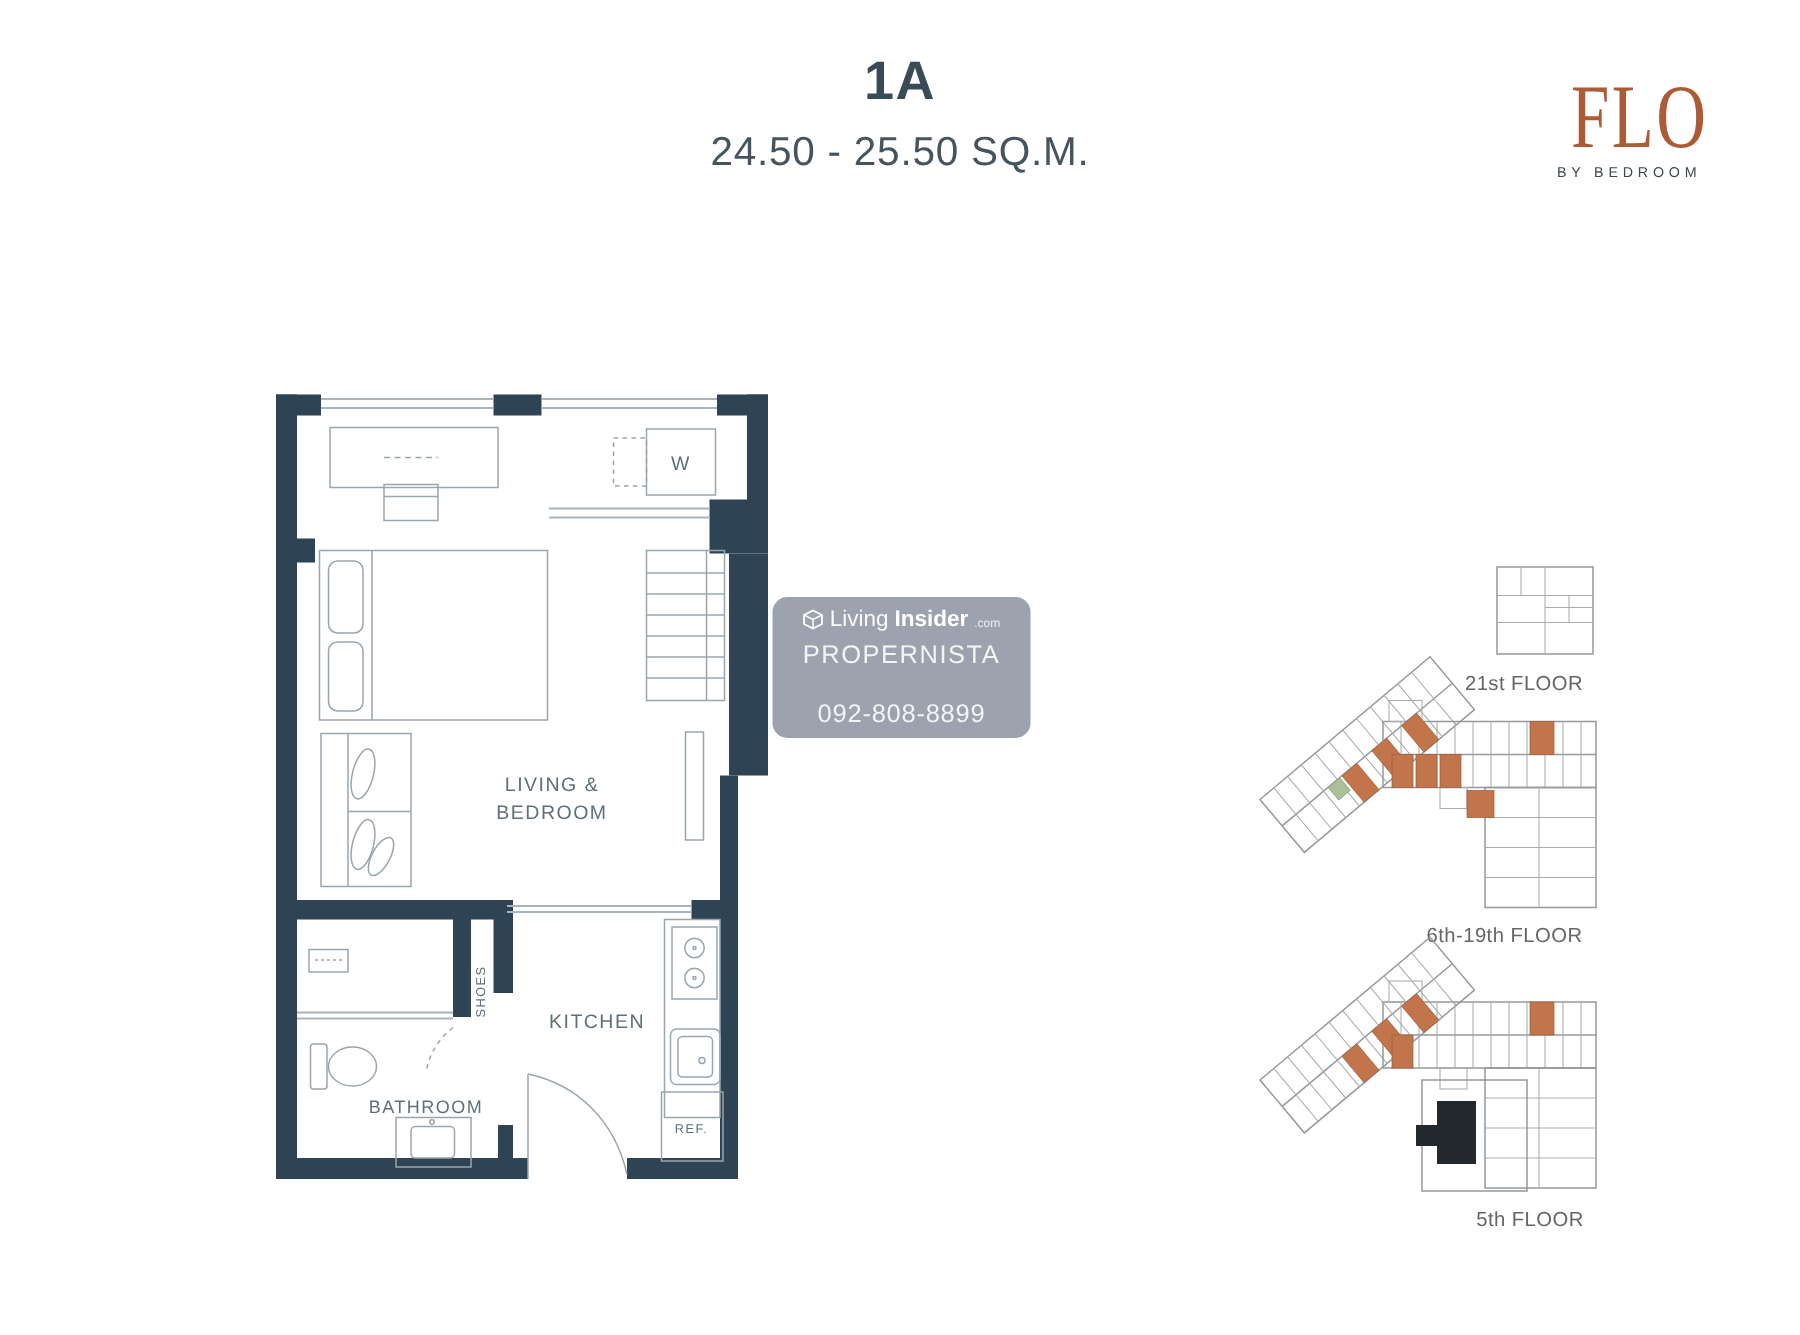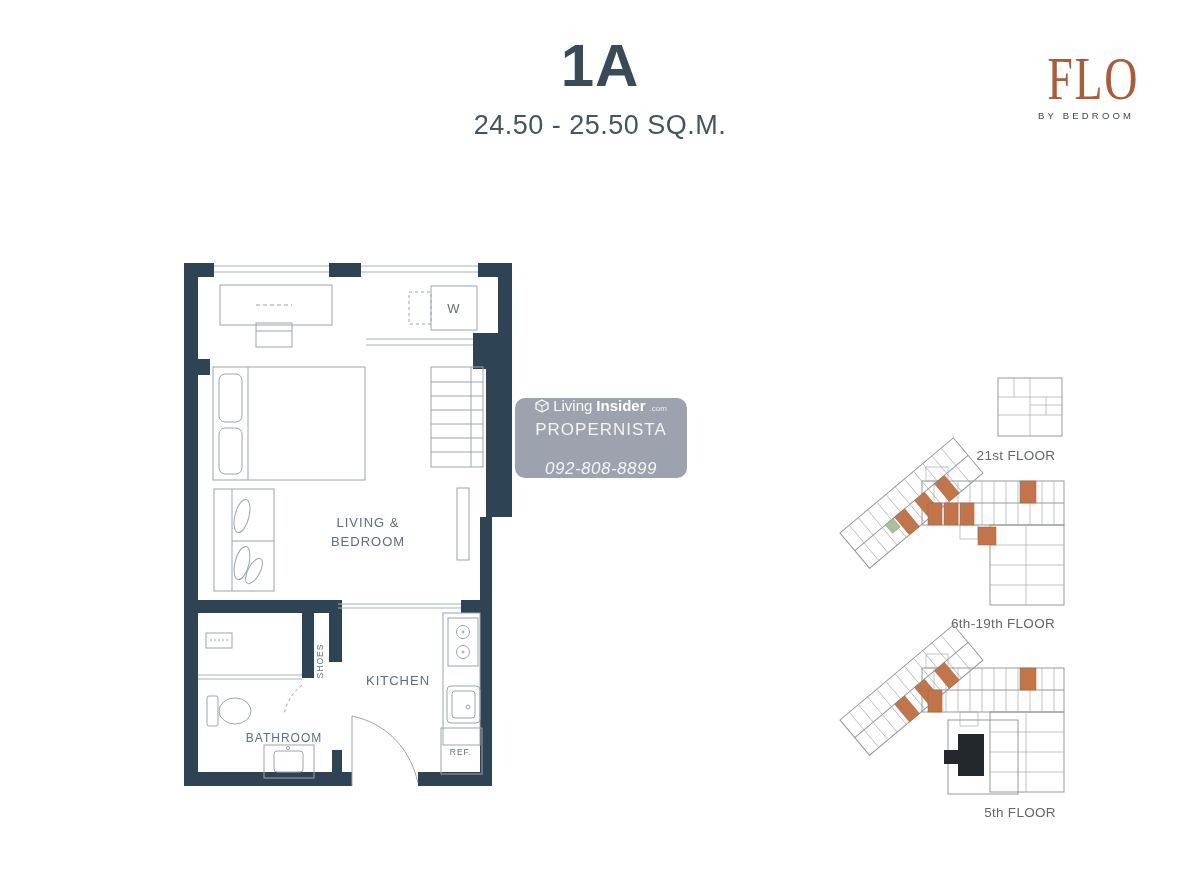--- a/index.html
+++ b/index.html
@@ -8,21 +8,21 @@
     background:#ffffff;
     font-family:"Liberation Sans", sans-serif;
     position:relative;
     overflow:hidden;
   }
   .page{position:absolute;inset:0;}
 
   
   .header{position:absolute;left:0;top:36px;width:1200px;text-align:center;}
   .unit-name{
-    font-size:60px;font-weight:700;color:#3a4b58;letter-spacing:1px;line-height:1;
+    font-size:36px;font-weight:700;color:#3a4b58;letter-spacing:1px;line-height:1;
   }
   .unit-area{
     margin-top:14px;font-size:27px;color:#44555f;letter-spacing:.5px;font-weight:400;
   }
 
   
   .brand{position:absolute;left:1038px;top:48px;width:104px;text-align:left;}
   .brand-name{
     font-family:"Liberation Serif", serif;
     font-size:56px;line-height:1;color:#ad5a37;letter-spacing:2px;
@@ -49,32 +49,32 @@
   .orange{fill:#c2754a;stroke:#a35f3a;stroke-width:.5;}
   .green{fill:#a9c09b;stroke:#7f9a72;}
   .core{fill:#23282c;stroke:none;}
   .kp-label{
     fill:#63676a;font-size:13.5px;letter-spacing:.3px;
     font-family:"Liberation Sans",sans-serif;
   }
 
   
   .watermark{
-    position:absolute;left:515px;top:398px;width:172px;height:80px;
+    position:absolute;left:515px;top:398px;width:172px;height:94px;
     background:rgba(148,155,168,.93);
     border-radius:10px;
     display:flex;flex-direction:column;align-items:center;justify-content:center;
     color:#fff;
   }
   .wm-line1{display:flex;align-items:center;gap:4px;font-size:15px;line-height:1.2;}
   .wm-living{font-weight:400;color:rgba(255,255,255,.95);}
   .wm-insider{font-weight:700;color:#ffffff;text-align:center;}
   .wm-tld{font-size:8px;color:rgba(255,255,255,.8);align-self:flex-end;margin-bottom:1px;}
   .wm-line2{margin-top:5px;font-size:17px;letter-spacing:1px;color:rgba(255,255,255,.88);}
-  .wm-line3{margin-top:19px;font-size:17px;letter-spacing:.5px;color:rgba(255,255,255,.88);font-style:italic;}
+  .wm-line3{margin-top:19px;font-size:17px;letter-spacing:.5px;color:rgba(255,255,255,.88);}
 </style>
 </head>
 <body>
 
 <div class="page">
 
   <div class="header">
     <div class="unit-name">1A</div>
     <div class="unit-area">24.50 - 25.50 SQ.M.</div>
   </div>

